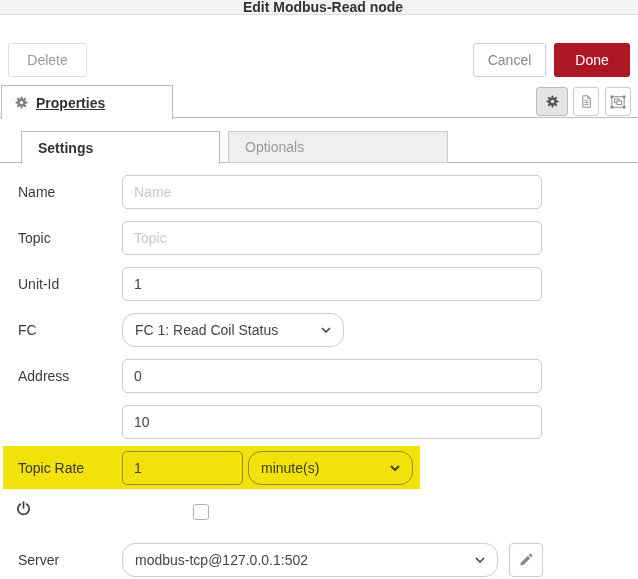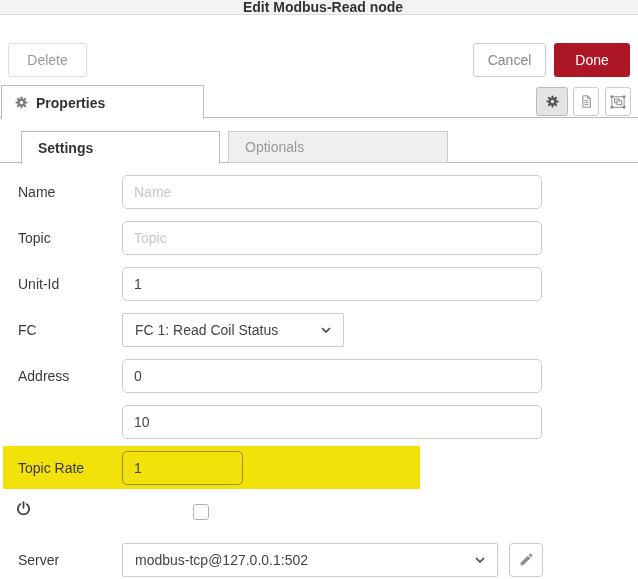--- a/index.html
+++ b/index.html
@@ -29,23 +29,23 @@
   }
   .btn-delete { left: 8px;   top: 43px; width: 79px; color: #9a9a9a; border-color: #ddd; }
   .btn-cancel { left: 473px; top: 43px; width: 73px; color: #888; }
   .btn-done   { left: 554px; top: 43px; width: 76px; color: #fff; border: none; }
   
   .props-row {
     position: absolute; left: 0; top: 85px; width: 638px; height: 33px;
     border-bottom: 1px solid #bbb; background: #fff;
   }
   .props-tab {
-    position: absolute; left: 1px; top: 85px; width: 203px; height: 34px;
+    position: absolute; left: 1px; top: 85px; width: 172px; height: 34px;
     background: #fff; border: 1px solid #bbb; border-bottom: none;
-    display: flex; align-items: center; gap: 8px; padding-left: 13px; z-index: 2;
+    display: flex; align-items: center; gap: 8px; padding-left: 13px; z-index: 2; text-decoration: underline;
   }
   .props-tab-label { font-weight: bold; font-size: 14px; color: #333; }
   .mini-btn {
     position: absolute; top: 87px; height: 29px; border: 1px solid #ccc;
     border-radius: 3px; background: #fff; display: flex; align-items: center;
     justify-content: center; cursor: pointer; z-index: 2;
   }
   .mini-gear  { left: 536px; width: 32px; background: #e4e4e4; border-color: #bbb; }
   .mini-doc   { left: 573px; width: 26px; }
   .mini-group { left: 605px; width: 26px; }
@@ -72,21 +72,21 @@
     display: flex; align-items: center; font-size: 14px; color: #3a3a3a; z-index: 2;
   }
   .tinput {
     position: absolute; left: 122px; width: 420px; height: 34px;
     border: 1px solid #ccc; border-radius: 5px; padding: 0 11px;
     font-size: 14px; color: #444; background: #fff; outline: none; z-index: 2;
     font-family: "Liberation Sans", sans-serif;
   }
   .tinput::placeholder { color: #c7c7c7; opacity: 1; }
   .fake-select {
-    position: absolute; height: 34px; border: 1px solid #ccc; border-radius: 2px;
+    position: absolute; height: 34px; border: 1px solid #ccc; border-radius: 13px;
     background: #fff; display: flex; align-items: center; justify-content: space-between;
     padding: 0 12px; font-size: 14px; color: #444; cursor: pointer; z-index: 2;
   }
   .hl-band { position: absolute; left: 3px; top: 446px; width: 417px; height: 43px; z-index: 1; }
   .hl-field { background: transparent !important; border-color: #8f8f2e !important; }
   .checkbox {
     position: absolute; left: 193px; top: 504px; width: 16px; height: 16px;
     appearance: none; -webkit-appearance: none; border: 1px solid #b0b0b0;
     border-radius: 3px; background: #fff; cursor: pointer; z-index: 2;
   }
@@ -197,20 +197,28 @@
   </div>
 
   <div class="flabel" style="top:359px;">Address</div>
   <input class="tinput" style="top: 359px;" type="text" value="0">
 
   <input class="tinput" style="top: 405px;" type="text" value="10">
 
   <div class="hl-band" style="background:#F2E20A;"></div>
   <div class="flabel" style="top:451px;">Topic Rate</div>
   <input class="tinput hl-field" style="top: 451px; width: 121px;" type="text" value="1">
+  <div class="fake-select hl-field" style="left:248px; top:451px; width:165px;">
+    <span style="color:#3c3c17;">minute(s)</span>
+    <span>
+      <svg viewBox="0 0 10 6" width="10" height="6">
+          <path d="M1 1l4 4 4-4" fill="none" stroke="#3c3c17" stroke-width="1.8"></path>
+        </svg>
+    </span>
+  </div>
 
   <span class="delay-icon">
     <svg viewBox="0 0 16 16" width="15" height="15">
       <path d="M8 1.2v6" stroke="#444" stroke-width="1.9" stroke-linecap="round"></path>
       <path d="M4.7 3.3a6 6 0 1 0 6.6 0" fill="none" stroke="#444" stroke-width="1.9" stroke-linecap="round"></path>
     </svg>
   </span>
   <input class="checkbox" type="checkbox" style="">
 
   <div class="flabel" style="top:543px;">Server</div>

